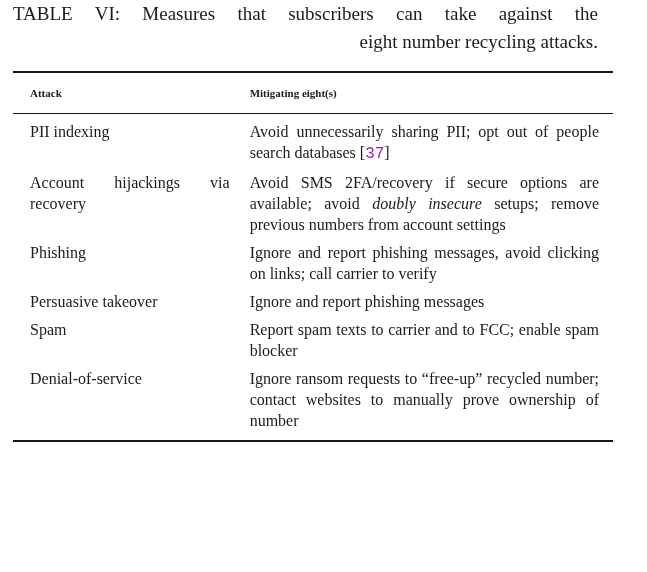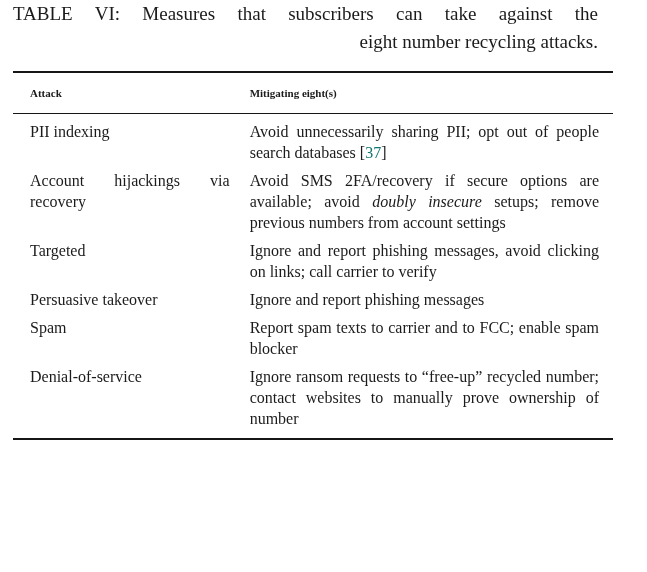--- a/index.html
+++ b/index.html
@@ -67,22 +67,23 @@
     padding-top: 7px;
     padding-bottom: 0;
   }
   tbody tr:last-child td {
     padding-bottom: 9px;
   }
   .italic {
     font-style: italic;
   }
   .cite {
-    color: #0f766e;
+    color: #a21caf;
     cursor: pointer;
+    font-family: Liberation Mono, monospace;
   }
 </style>
 </head>
 <body>
 
 <div class="page">
 
   <div class="caption">
     <div class="caption-line-1">TABLE VI: Measures that subscribers can take against the</div>
     <div class="caption-line-2">eight number recycling attacks.</div>
@@ -102,21 +103,21 @@
   </tr>
 
   <tr>
     <td class="cell-attack">Account hijackings via recovery</td>
     <td class="cell-mitigation"><span>Avoid SMS 2FA/recovery if secure options are available; avoid </span><span class="italic">doubly insecure</span><span> setups; remove previous numbers from account settings</span></td>
   </tr>
 
 
 
   <tr>
-    <td class="cell-attack">Targeted</td>
+    <td class="cell-attack">Phishing</td>
     <td class="cell-mitigation"><span>Ignore and report phishing messages, avoid clicking on links; call carrier to verify</span></td>
   </tr>
 
   <tr>
     <td class="cell-attack">Persuasive takeover</td>
     <td class="cell-mitigation"><span>Ignore and report phishing messages</span></td>
   </tr>
 
   <tr>
     <td class="cell-attack">Spam</td>

